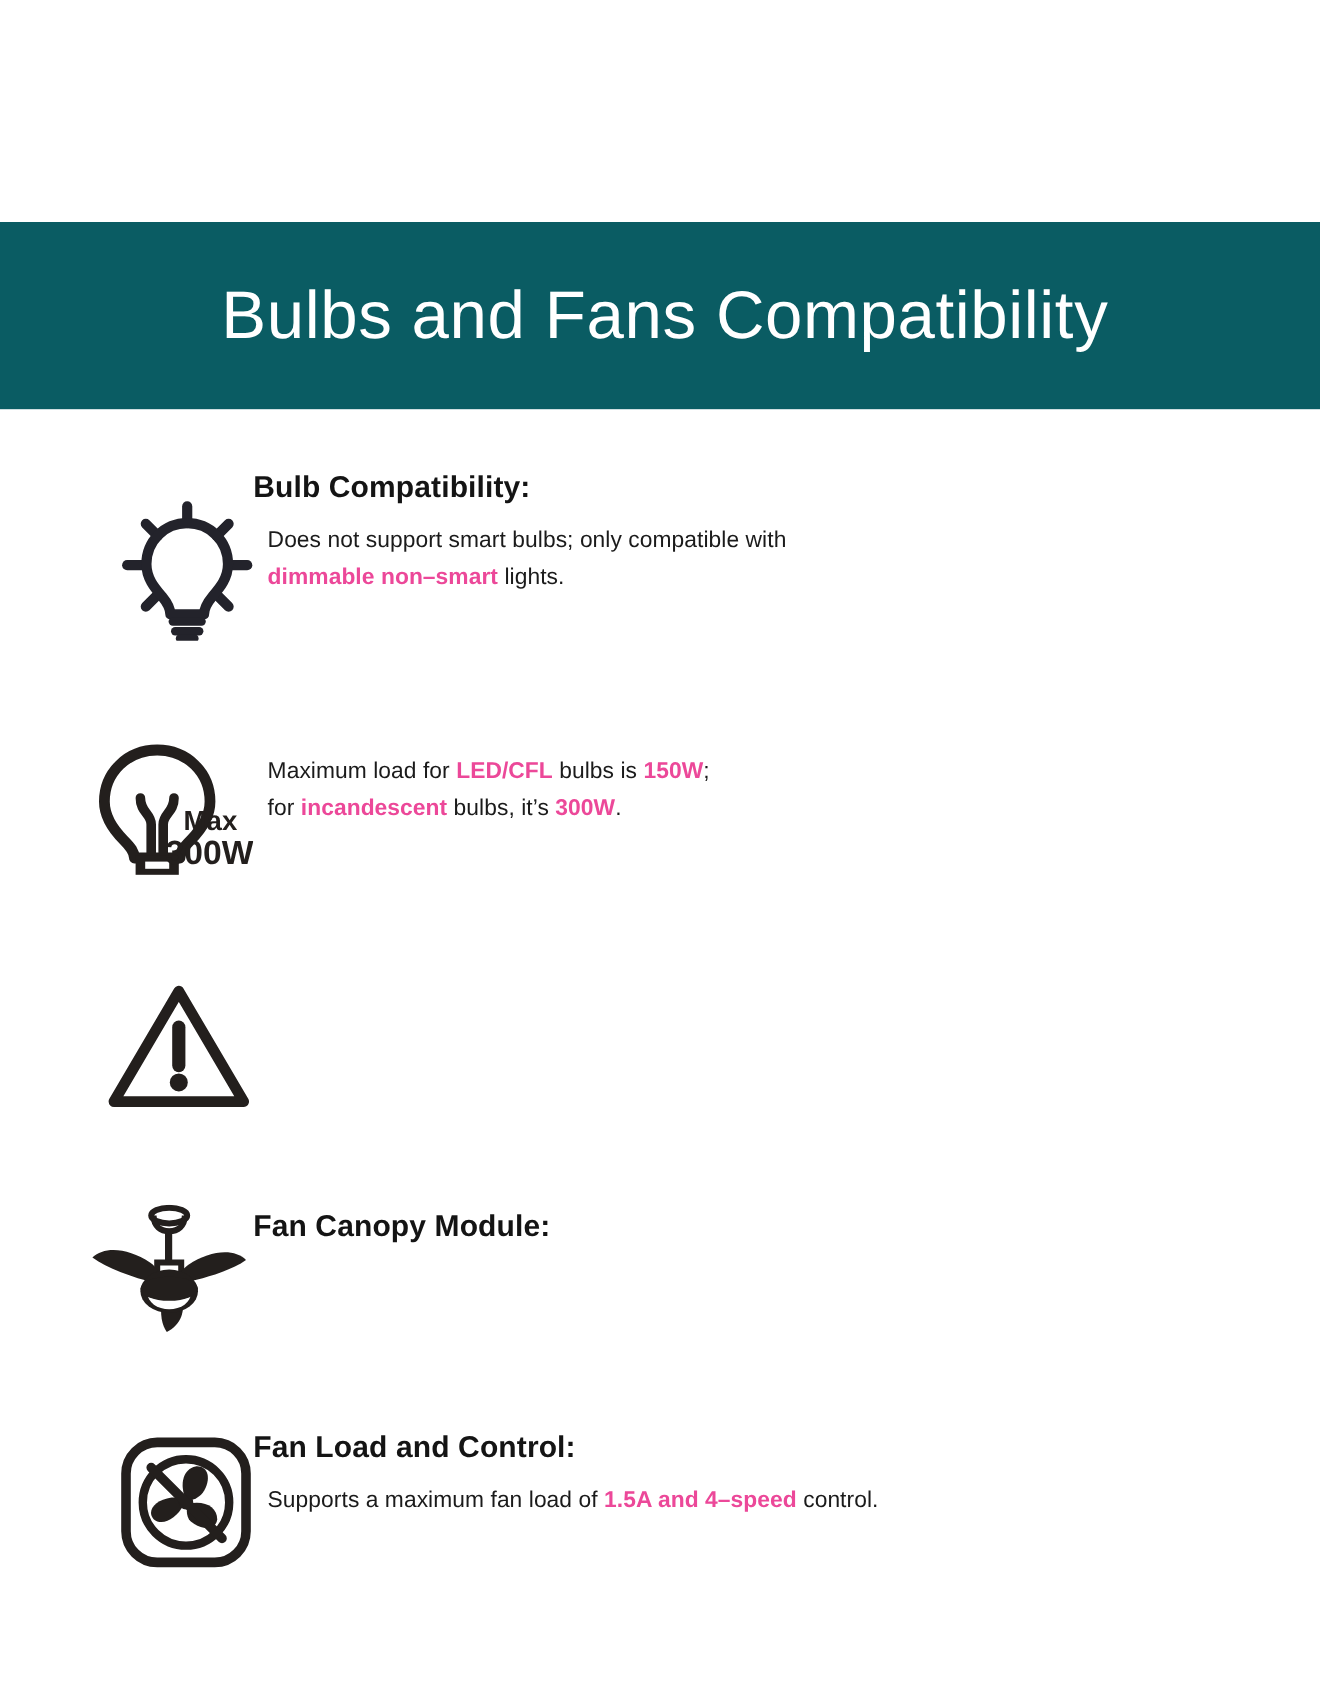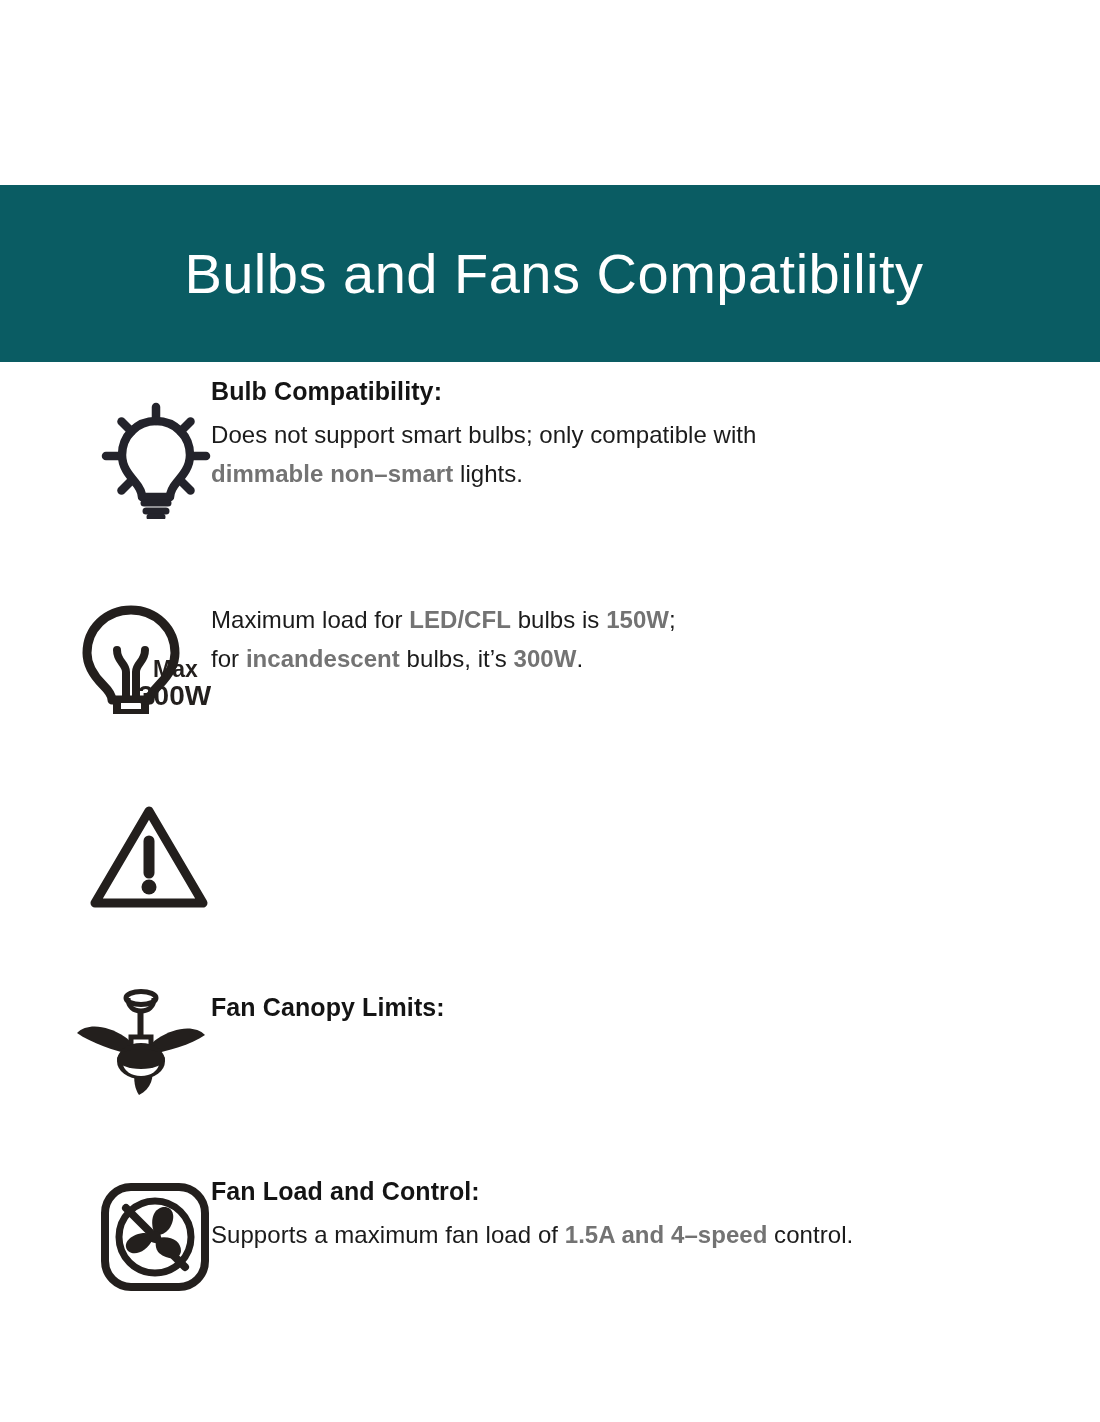--- a/index.html
+++ b/index.html
@@ -15,41 +15,41 @@
     position: relative;
     overflow: hidden;
   }
 
   
   .banner {
     position: absolute;
     left: 0;
     top: 185px;
     width: 1100px;
-    height: 177px;
+    height: 156px;
     background: #0a5c63;
     display: flex;
     align-items: center;
     justify-content: center;
   }
   .banner-title {
     color: #ffffff;
     font-size: 56px;
     font-weight: 400;
     letter-spacing: 0.5px;
     line-height: 1;
     white-space: nowrap;
     padding-left: 8px;
   }
 
   
   .content {
     position: absolute;
     left: 0;
-    top: 345px;
+    top: 360px;
     width: 917px;
   }
   .item {
     display: flex;
     align-items: flex-start;
     padding-left: 58px;
     padding-right: 40px;
   }
   .icon-cell {
     width: 153px;
@@ -64,29 +64,29 @@
   }
   .item-title {
     font-size: 25px;
     font-weight: bold;
     line-height: 1.35;
     color: #141414;
     margin: 0 0 7px 0;
     letter-spacing: 0.1px;
   }
   .item-body {
-    font-size: 24px;
+    font-size: 19px;
     font-weight: 400;
     line-height: 1.62;
     color: #1b1b1b;
-    margin: 0;
+    margin: 12px;
     letter-spacing: 0.05px;
   }
   .hl {
-    color: #737373;
+    color: #ec4899;
     font-weight: bold;
   }
 
   
   .item-1 { margin-top: 28px; }
   .item-2 { margin-top: 80px; }
   .item-3 { margin-top: 74px; }
   .item-4 { margin-top: 78px; }
   .item-5 { margin-top: 76px; }
 
@@ -189,21 +189,21 @@
         <path d="M62 66 C 44 62 20 54 6 44 C 16 34 36 36 54 48 C 60 52 63 58 64 64 Z" fill="#231f1d"></path>
         <path d="M78 66 C 96 62 120 56 134 46 C 124 36 104 38 86 50 C 80 54 77 60 76 64 Z" fill="#231f1d"></path>
         <path d="M64 78 C 62 92 64 100 68 106 C 80 100 84 88 80 76 C 78 72 74 70 70 70 Z" fill="#231f1d"></path>
 
         <ellipse cx="70" cy="72" rx="24" ry="18" fill="#231f1d"></ellipse>
         <ellipse cx="70" cy="74" rx="18" ry="13" fill="#ffffff"></ellipse>
         <ellipse cx="70" cy="70" rx="24" ry="10" fill="#231f1d"></ellipse>
       </svg>
     </div>
     <div class="text-cell">
-      <div class="item-title">Fan Canopy Limits:</div>
+      <div class="item-title">Fan Canopy Module:</div>
     </div>
   </div>
 
   <div class="item item-5">
     <div class="icon-cell icon-5">
       <svg width="112" height="112" viewBox="0 0 112 112">
         <rect x="6" y="6" width="100" height="100" rx="26" ry="26" fill="none" stroke="#231f1d" stroke-width="8"></rect>
         <circle cx="56" cy="56" r="36" fill="none" stroke="#231f1d" stroke-width="7"></circle>
 
         <path d="M56 54 C 50 40 54 28 64 26 C 74 25 78 36 70 48 C 66 53 60 55 56 54 Z" fill="#231f1d"></path>

